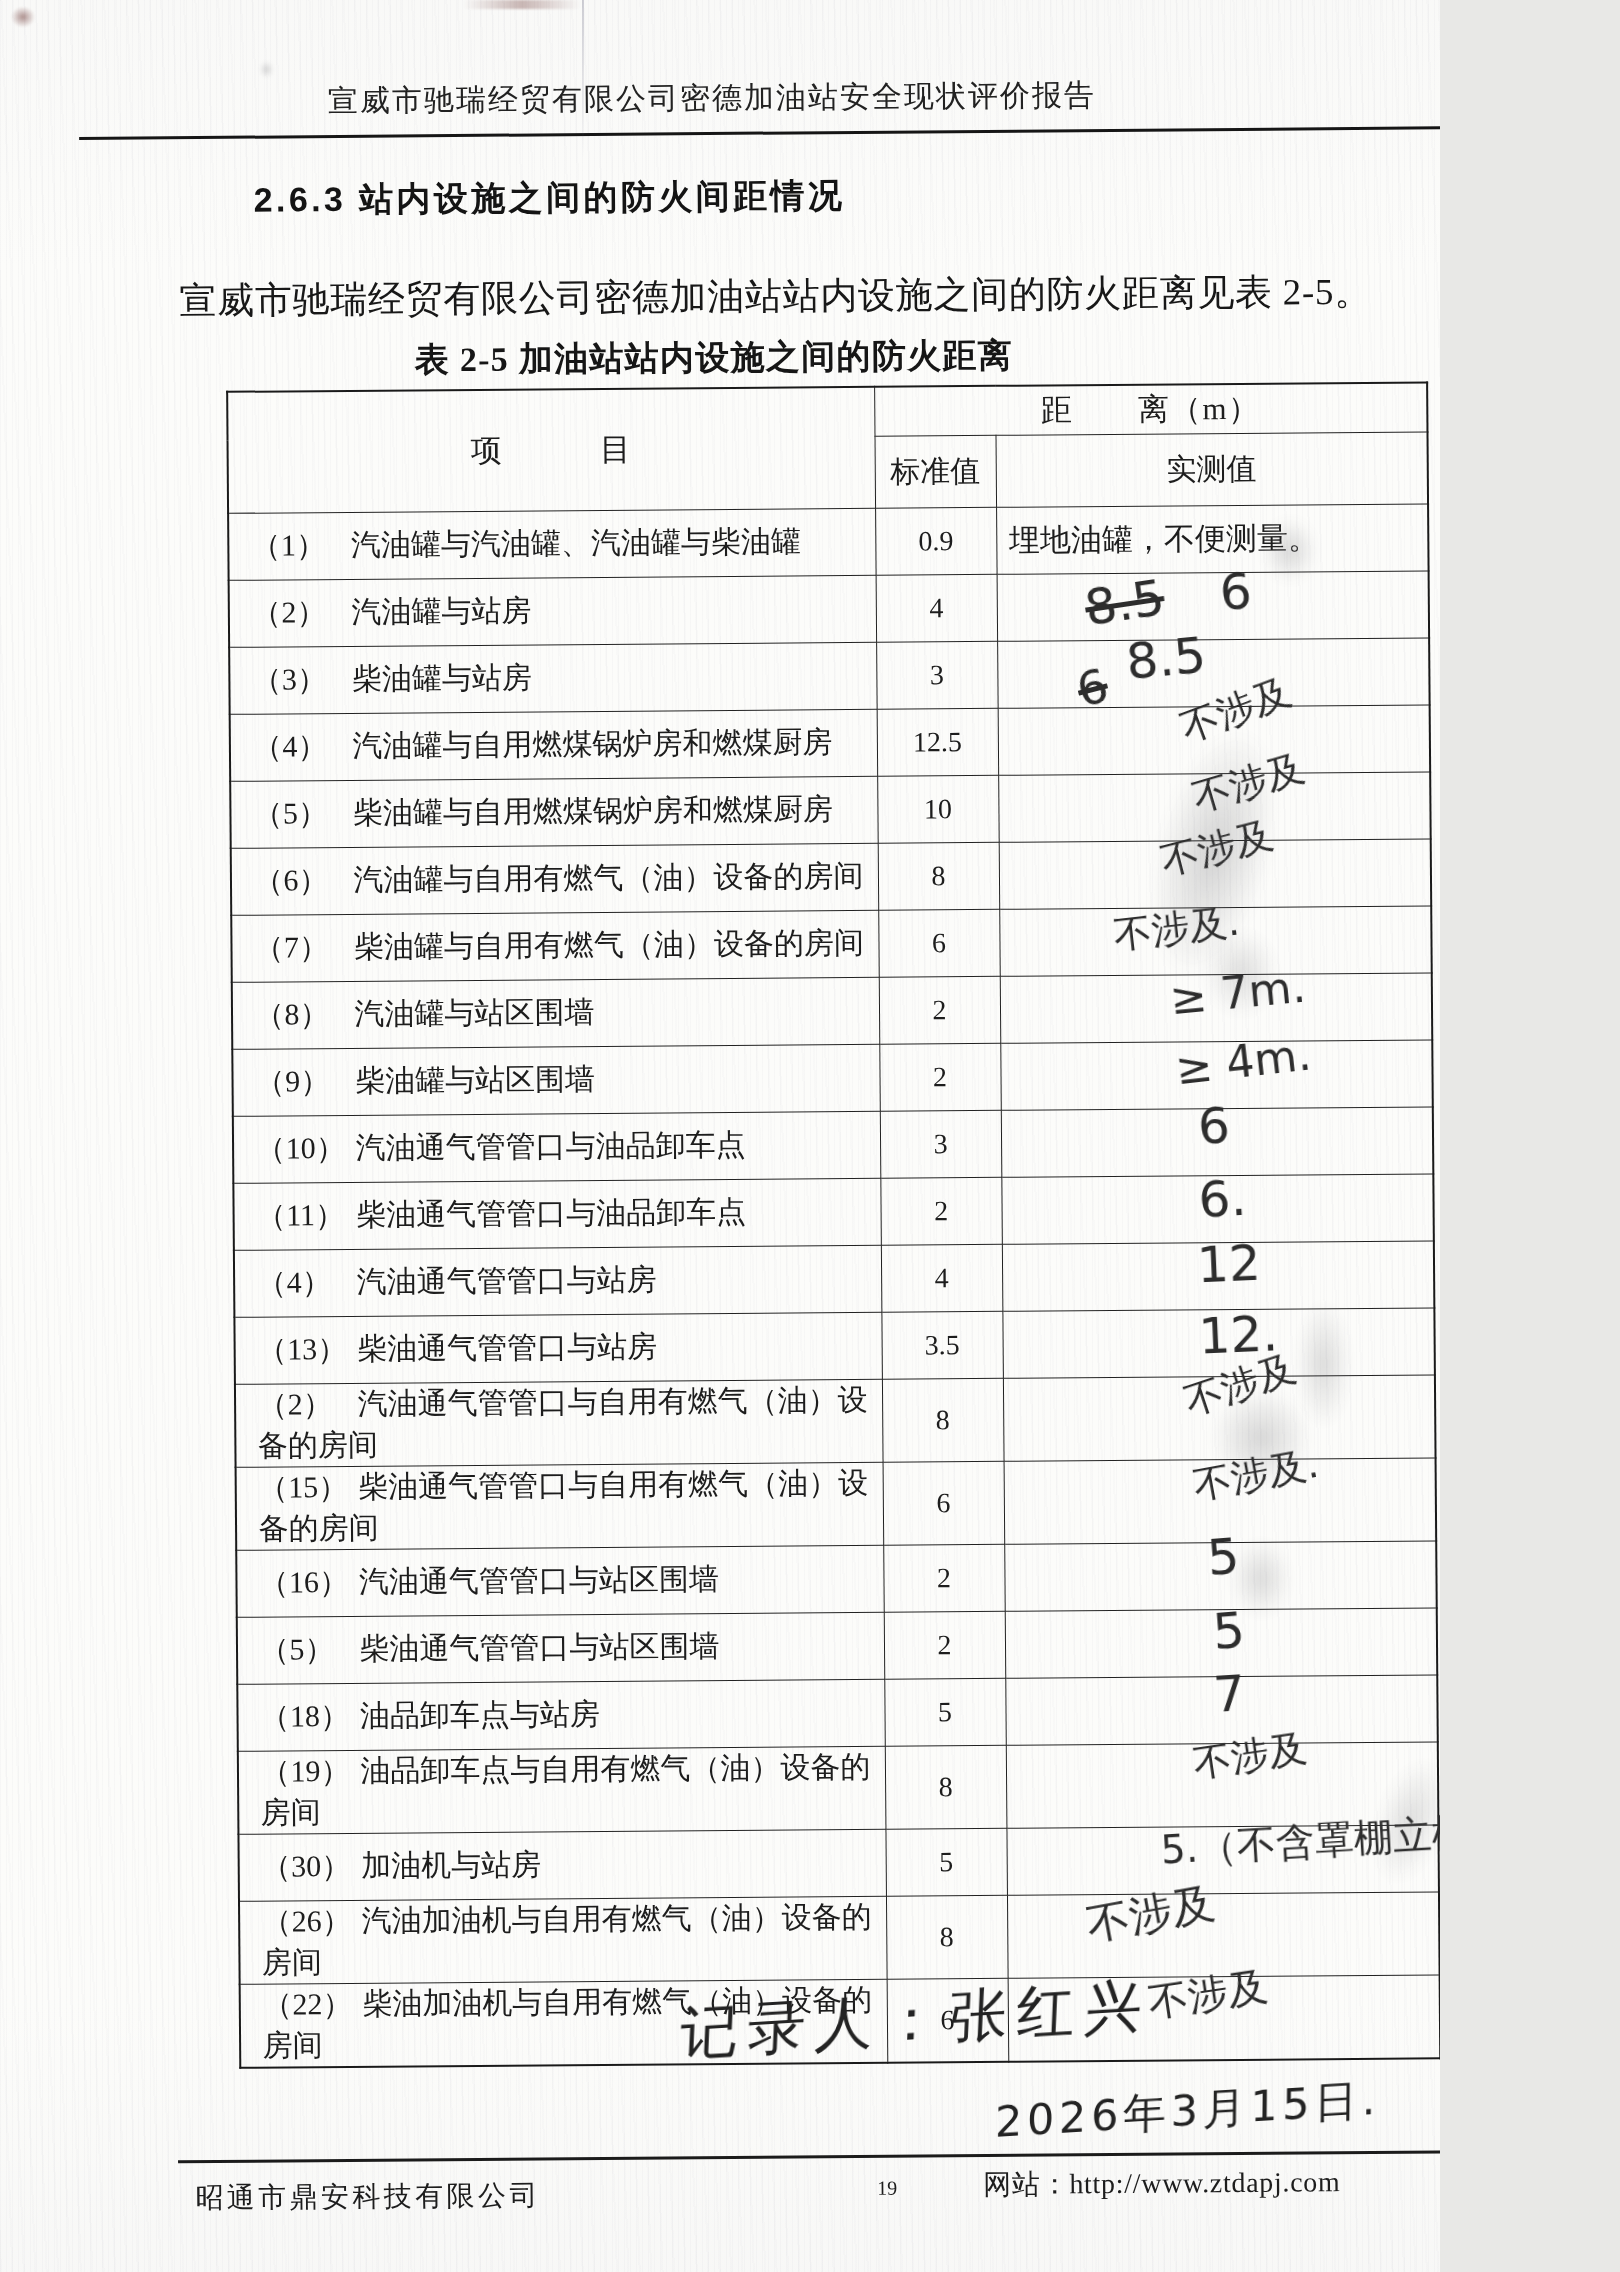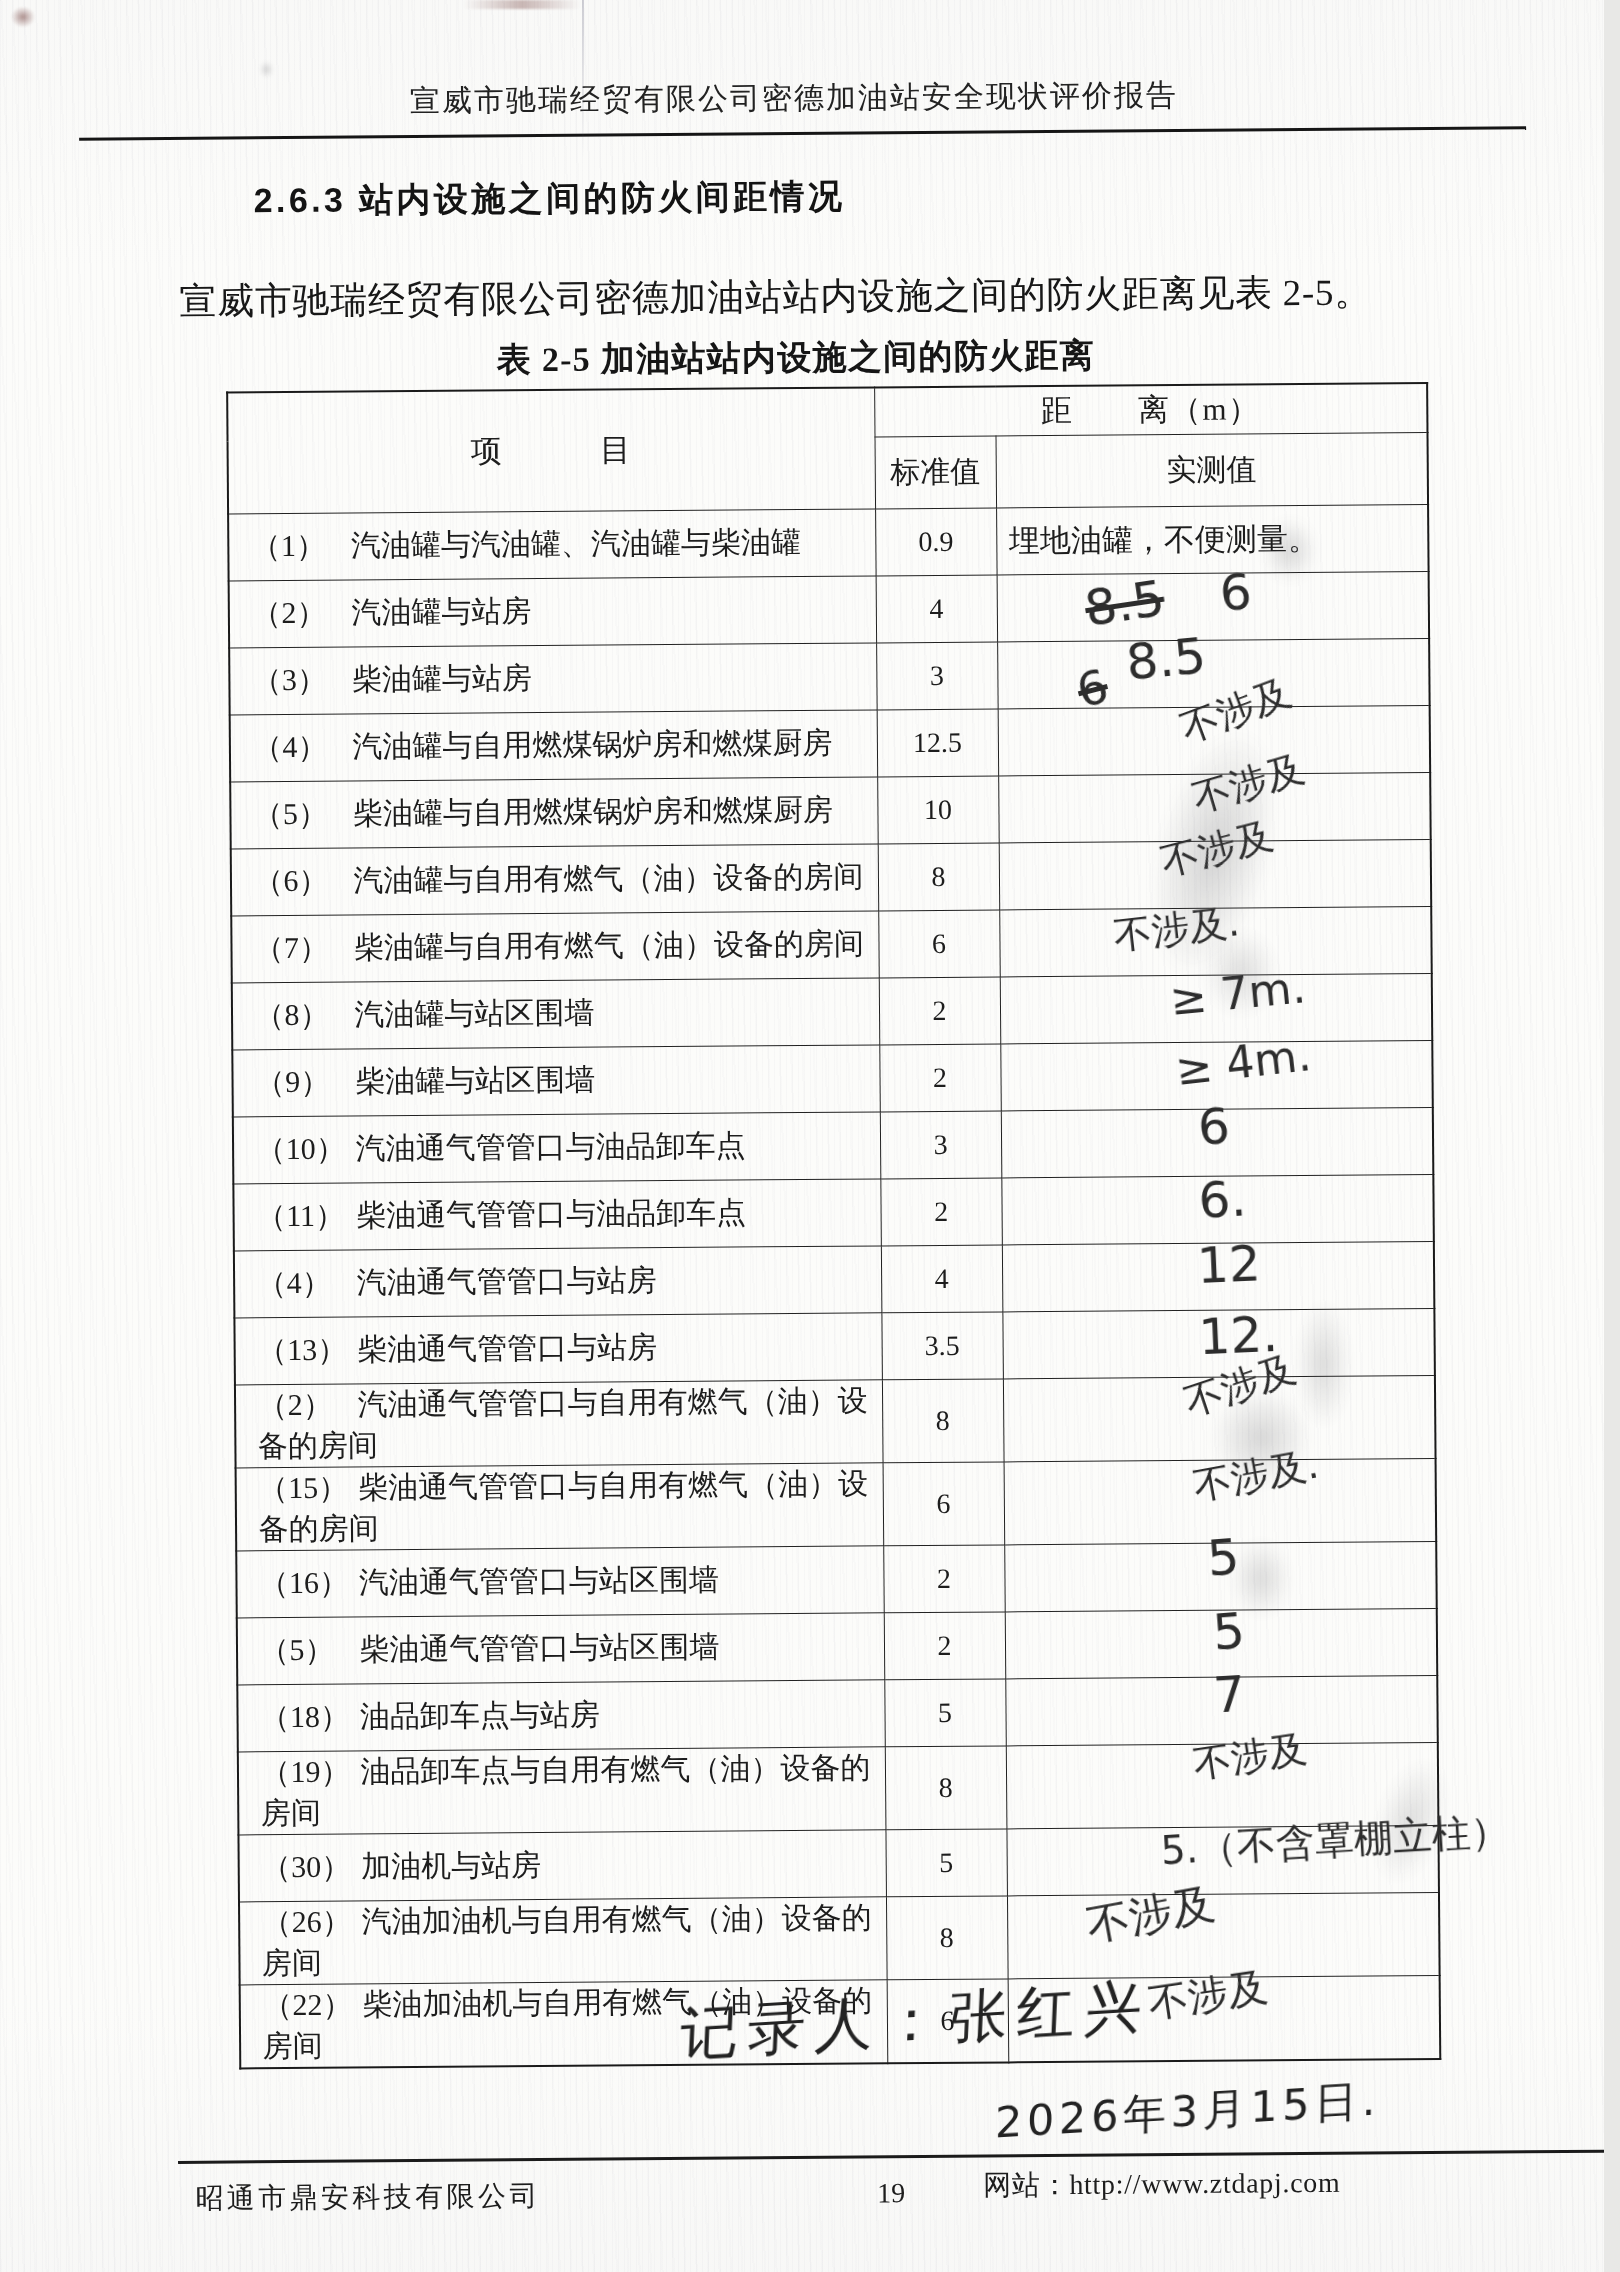--- a/index.html
+++ b/index.html
@@ -1,17 +1,17 @@
 <!DOCTYPE html>
 <html style="font-size:10.8px"><head>
 <meta charset="utf-8">
 <style>
   html,body{margin:0;padding:0;background:#e8e8e6;}
   .page{
-    position:relative;width:1604px;height:2273px;background:#fcfcfa;
+    position:relative;width:1440px;height:2273px;background:#fcfcfa;
     overflow:hidden;font-family:"Liberation Serif",serif;color:#1d1d1d;
   }
   
   .page::before{
     content:"";position:absolute;inset:0;pointer-events:none;
     background:
       repeating-linear-gradient(90deg, rgba(120,120,145,.04) 0 1.3px, transparent 1.3px 6px),
       repeating-linear-gradient(88deg, rgba(140,140,160,.03) 0 2px, transparent 2px 11.4px),
       linear-gradient(180deg, rgba(200,200,210,.06), rgba(255,255,255,0) 12%, rgba(255,255,255,0) 88%, rgba(190,190,200,.07));
   }
@@ -78,21 +78,21 @@
 
   
   .sig{position:absolute;left:673px;top:1983px;font-family:"DejaVu Sans",sans-serif;
     font-size:58px;letter-spacing:9.4px;color:#232323;transform:rotate(-3deg) skewX(-6deg);filter:blur(0.3px);white-space:nowrap;}
   .hdate{position:absolute;left:987px;top:2086px;font-family:"DejaVu Sans",sans-serif;
     font-size:43px;letter-spacing:4.7px;color:#232323;transform:rotate(-3deg) skewX(-4deg);filter:blur(0.3px);white-space:nowrap;}
 
   
   .footer-rule{position:absolute;top:2156px;left:170px;width:1450px;height:2.7px;background:#1b1b1b;}
   .footer-company{position:absolute;top:2175px;left:187px;font-size:28px;letter-spacing:3.4px;}
-  .footer-page{position:absolute;top:2178px;left:869px;font-size:28px;}
+  .footer-page{position:absolute;top:2178px;left:869px;font-size:20px;}
   .footer-site{position:absolute;top:2168px;left:975px;font-size:28px;letter-spacing:0.7px;}
 
   
   .smudge{position:absolute;pointer-events:none;filter:blur(6px);
     background:radial-gradient(closest-side, rgba(72,72,78,.42), rgba(72,72,78,0) 72%);}
   .s1{left:1252px;top:506px;width:75px;height:89px;opacity:.5;}
   .s2{left:1135px;top:676px;width:158px;height:353px;transform:rotate(14deg);opacity:.55;}
   .s3{left:1189px;top:911px;width:104px;height:124px;opacity:.4;}
   .s4{left:1286px;top:1275px;width:75px;height:178px;opacity:.45;}
   .s5{left:1192px;top:1369px;width:138px;height:138px;opacity:.5;}

